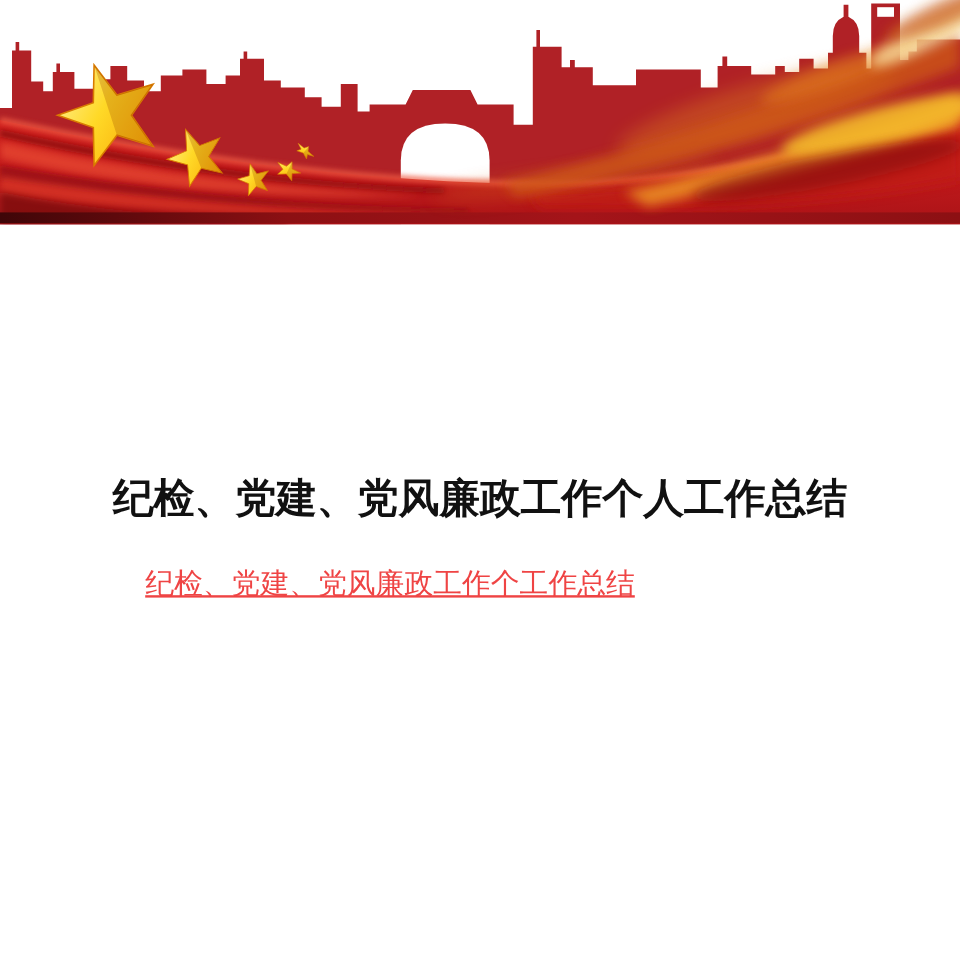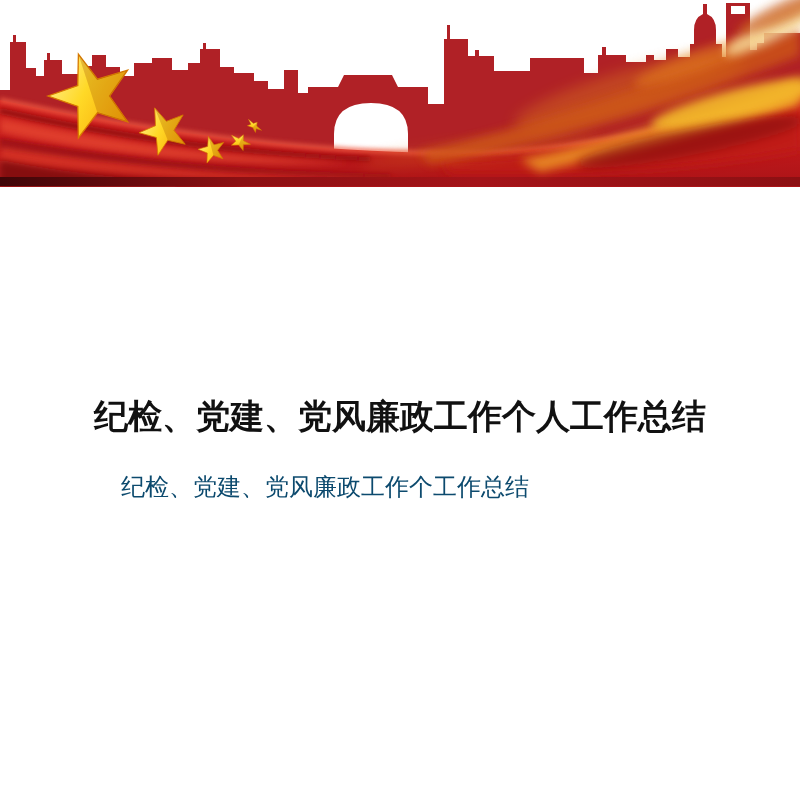--- a/index.html
+++ b/index.html
@@ -10,22 +10,23 @@
   }
   .banner{position:absolute;top:0;left:0;width:800px;height:187px;}
   .banner svg{display:block;}
   .doc-title{
     position:absolute;top:394px;left:0;width:800px;margin:0;
     text-align:center;font-size:34px;font-weight:900;color:#111111;
     letter-spacing:0px;line-height:44px;
   }
   .body-text{
     position:absolute;top:464px;left:25px;width:766px;
-    font-size:24px;line-height:46.5px;color:#0c4a6e;
+    font-size:24px;line-height:46.5px;color:#ef4444;
     text-align:justify;
+    text-decoration:underline;
   }
   .body-text p{margin:0;padding:0;}
   .p-sub{text-indent:96px;}
   .p-head{text-indent:110px;}
   .p-body{text-indent:100px;}
 </style>
 </head>
 <body>
 
 <div class="page">

